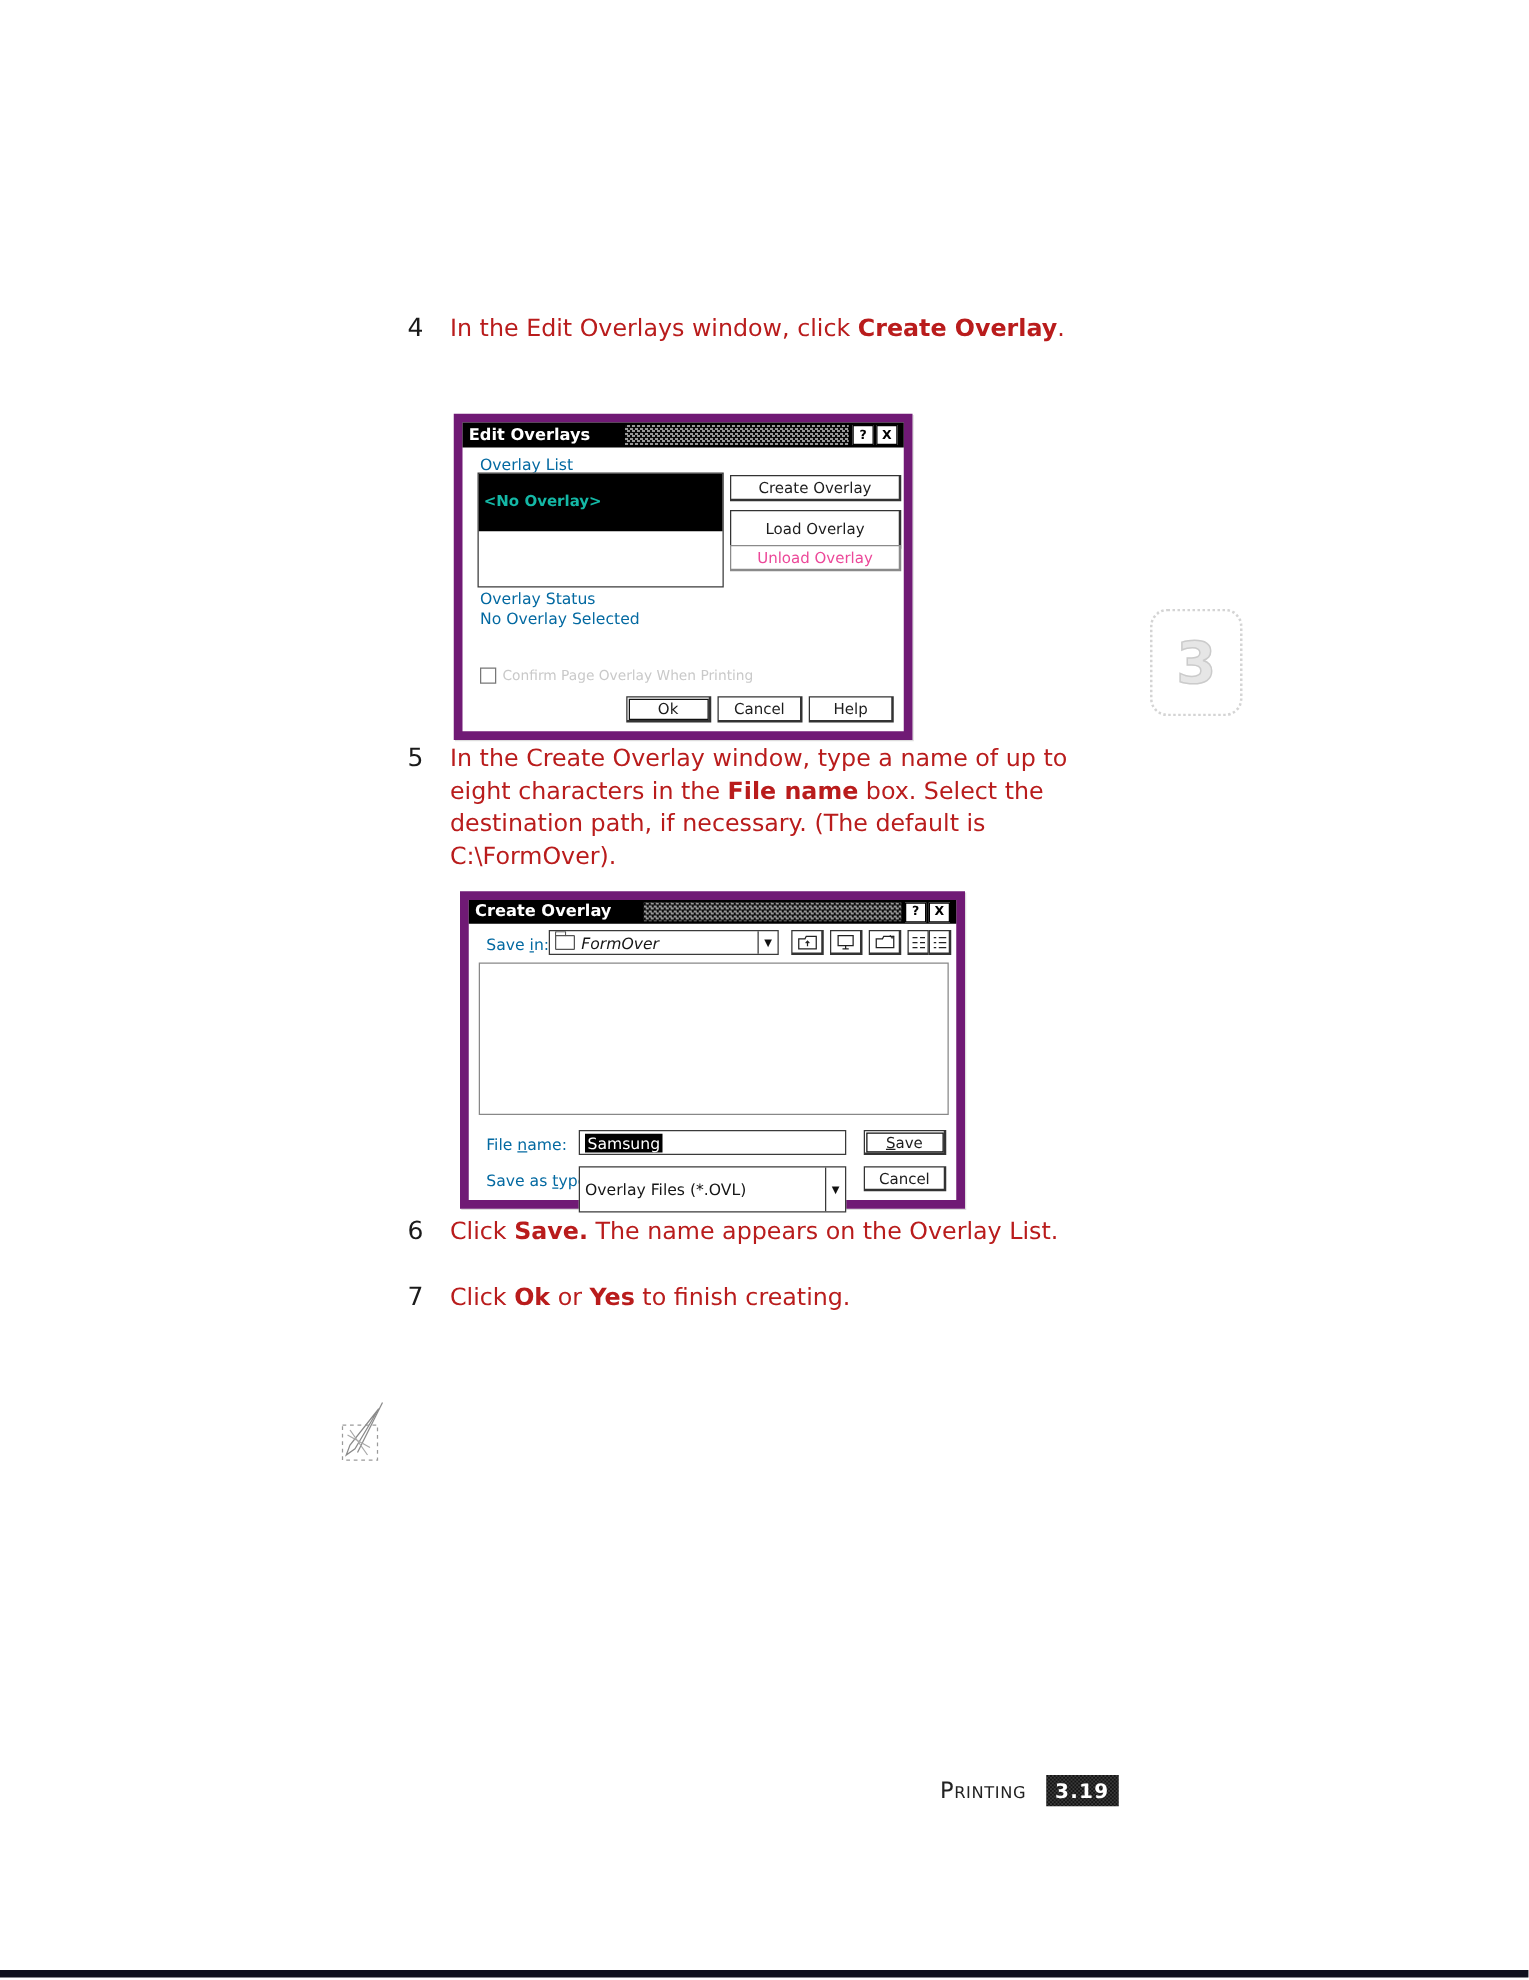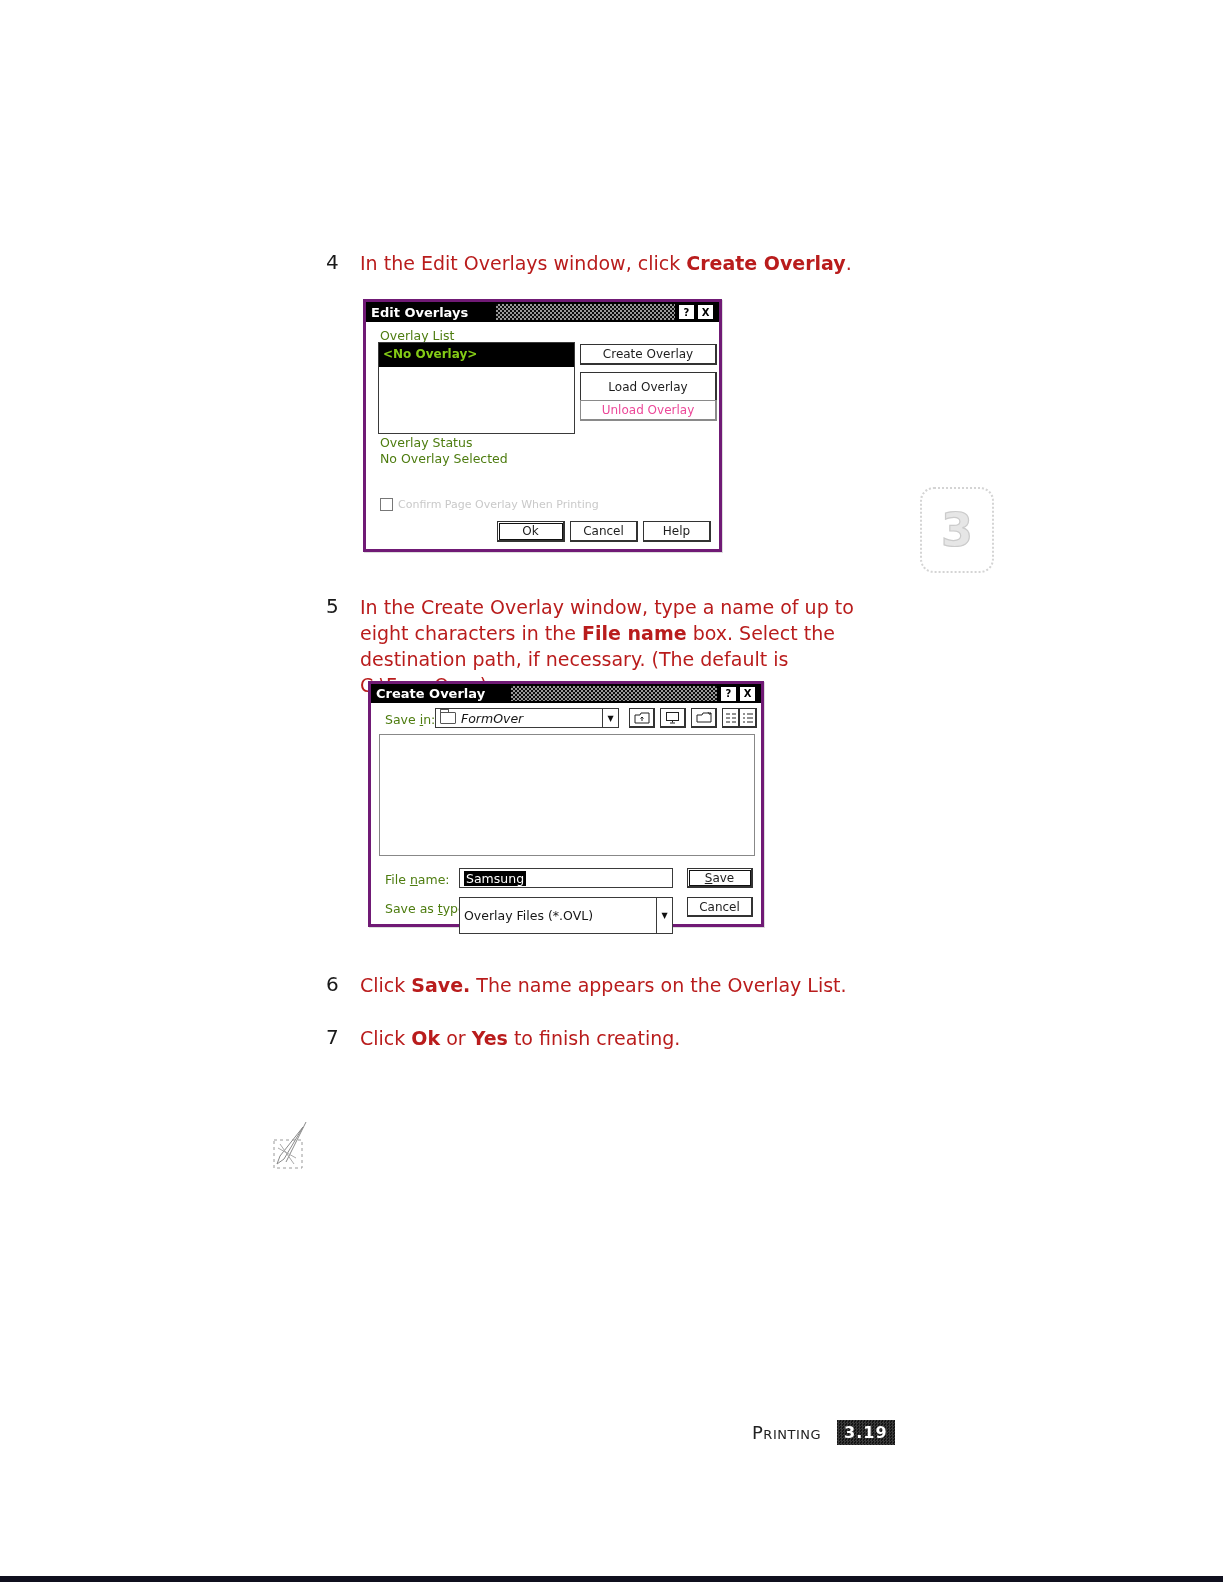--- a/index.html
+++ b/index.html
@@ -14,39 +14,39 @@
   .step-text b{font-weight:bold;}
   .para{position:absolute;font-size:19px;line-height:26px;color:#1a1a1a;}
 
   
   .note{position:absolute;border-top:2px solid #3a3a3a;border-bottom:2px solid #6a6a6a;
         padding:8px 2px 12px 2px;font-size:19px;line-height:26px;color:#1a1a1a;}
   .sc{font-variant:small-caps;}
   .note-label{font-weight:bold;}
 
   
-  .dlg{position:absolute;background:#fff;border:3px solid #701a75;box-shadow:1px 1px 0 #ddd;}
+  .dlg{position:absolute;background:#fff;border:7px solid #701a75;box-shadow:1px 1px 0 #ddd;margin-top:32px;}
   .titlebar{position:absolute;left:0;top:0;right:0;height:20px;background:#000;color:#fff;
             display:flex;align-items:center;padding:0 5px;box-sizing:border-box;}
   .titlebar .t{font-size:13px;font-weight:bold;white-space:nowrap;z-index:2;}
   .dither{position:absolute;top:2px;bottom:2px;z-index:1;
           background:repeating-conic-gradient(#9a9a9a 0% 25%,#0c0c0c 0% 50%) 0 0/4px 4px;}
   .winbtns{margin-left:auto;display:flex;gap:2px;z-index:3;}
   .winbtn{width:15px;height:14px;background:#fff;border:1px solid #000;color:#000;
           font-size:10px;font-weight:bold;display:flex;align-items:center;justify-content:center;}
   .btn95{position:absolute;background:#fff;border:1px solid #333;border-right-width:2px;
          border-bottom-width:2px;font-size:12px;color:#1d1d1d;display:flex;align-items:center;
          justify-content:center;box-sizing:border-box;}
   .btn95.default{outline:1px solid #111;outline-offset:-3px;}
   .btn95.disabled{color:#ec4899;border-color:#8a8a8a;}
-  .lbl{position:absolute;font-size:12.5px;color:#4d7c0f;white-space:nowrap;}
+  .lbl{position:absolute;font-size:12.5px;color:#0369a1;white-space:nowrap;}
   .faint{color:#c9c9c9;}
   .box{position:absolute;background:#fff;border:1px solid #3a3a3a;box-sizing:border-box;}
-  .selrow{height:16px;background:#000;color:#84cc16;font-size:12px;font-weight:bold;
-          padding:4px 4px;white-space:nowrap;}
+  .selrow{height:16px;background:#000;color:#14b8a6;font-size:12px;font-weight:bold;
+          padding:15px 4px;white-space:nowrap;}
   .field{position:absolute;background:#fff;border:1px solid #3a3a3a;box-sizing:border-box;
          display:flex;align-items:center;font-size:12.5px;padding:0 4px;gap:5px;}
   .field .grow{flex:1;}
   .drop{width:15px;height:100%;margin:0 -4px 0 0;border-left:1px solid #3a3a3a;flex:none;
         display:flex;align-items:center;justify-content:center;font-size:8px;color:#111;}
   .sel{background:#000;color:#fff;padding:0 2px;}
   .u{text-decoration:underline;}
   .cbx{position:absolute;width:11px;height:11px;background:#fff;border:1px solid #777;}
   .folder{width:14px;height:10px;border:1px solid #555;border-radius:1px;position:relative;flex:none;}
   .folder:before{content:"";position:absolute;left:-1px;top:-4px;width:7px;height:3px;

